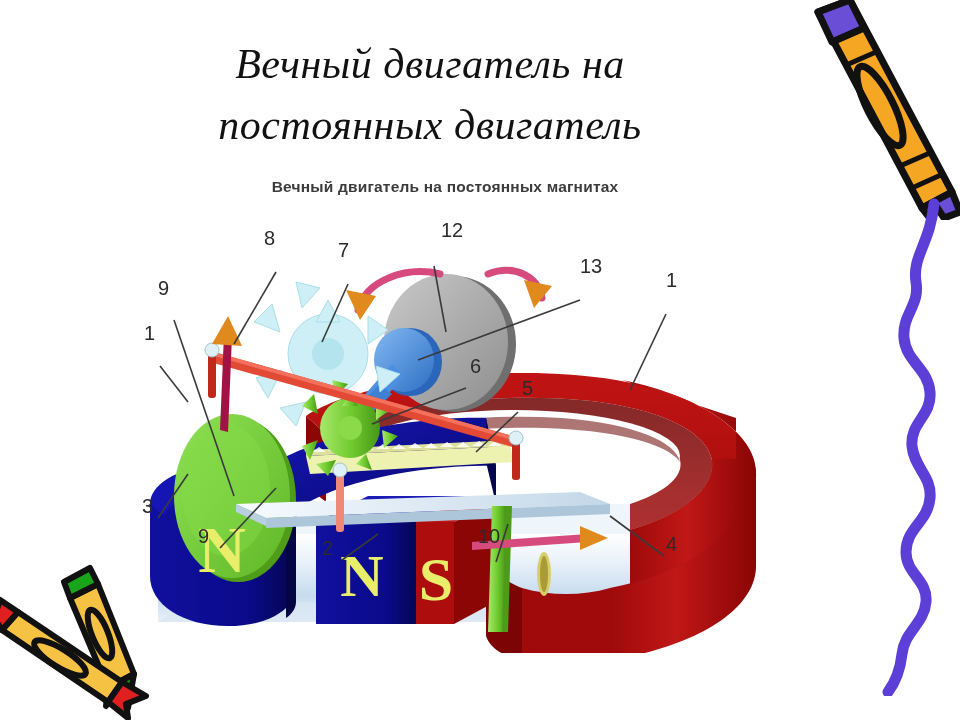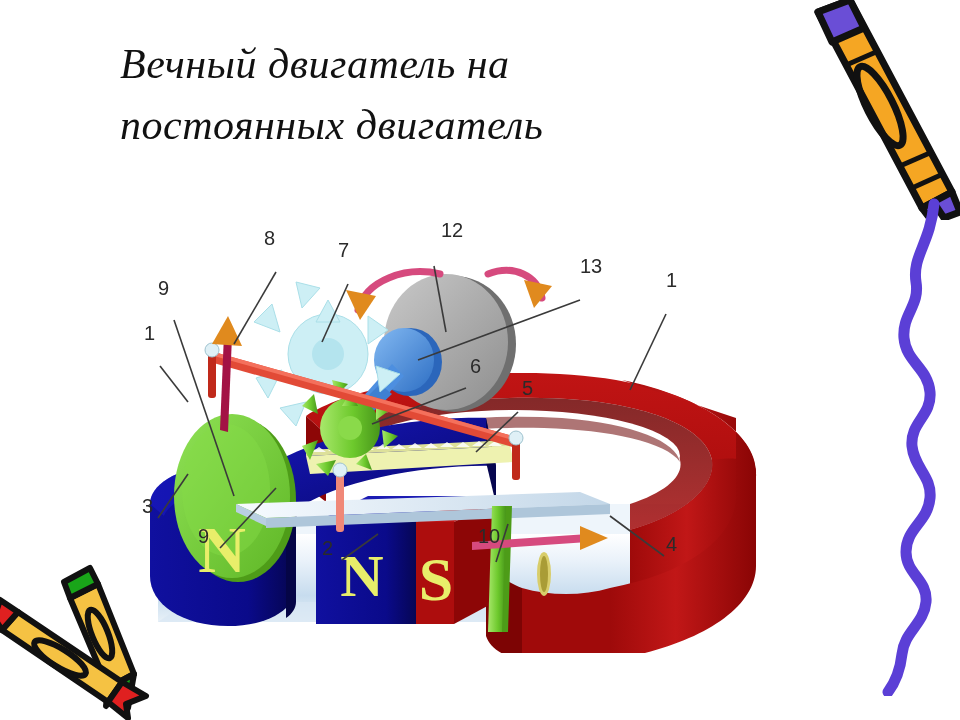--- a/index.html
+++ b/index.html
@@ -15,21 +15,21 @@
     overflow: hidden;
     font-family: "Liberation Sans", sans-serif;
   }
 
   
   #slide-title {
     position: absolute;
     left: 120px;
     top: 34px;
     width: 620px;
-    text-align: left;
+    text-align: center;
     font-family: "Liberation Serif", serif;
     font-style: italic;
     font-weight: 400;
     font-size: 42px;
     line-height: 1.45;
     color: #111111;
     letter-spacing: 0.5px;
   }
 
   
@@ -84,20 +84,21 @@
 
 <div id="slide">
 
   <div id="slide-title">
     <div>Вечный двигатель на</div>
     <div>постоянных двигатель</div>
   </div>
 
   <div id="diagram">
 
+    <div id="diagram-caption">Вечный двигатель на постоянных магнитах</div>
 
     <div id="diagram-art">
       <svg viewBox="0 0 670 449" xmlns="http://www.w3.org/2000/svg">
         <defs>
           <linearGradient id="gRedTop" x1="0" y1="0" x2="0" y2="1">
             <stop offset="0%" stop-color="#c01414"></stop>
             <stop offset="100%" stop-color="#9c0707"></stop>
           </linearGradient>
           <linearGradient id="gRedSide" x1="0" y1="0" x2="1" y2="0">
             <stop offset="0%" stop-color="#9e0a0a"></stop>

